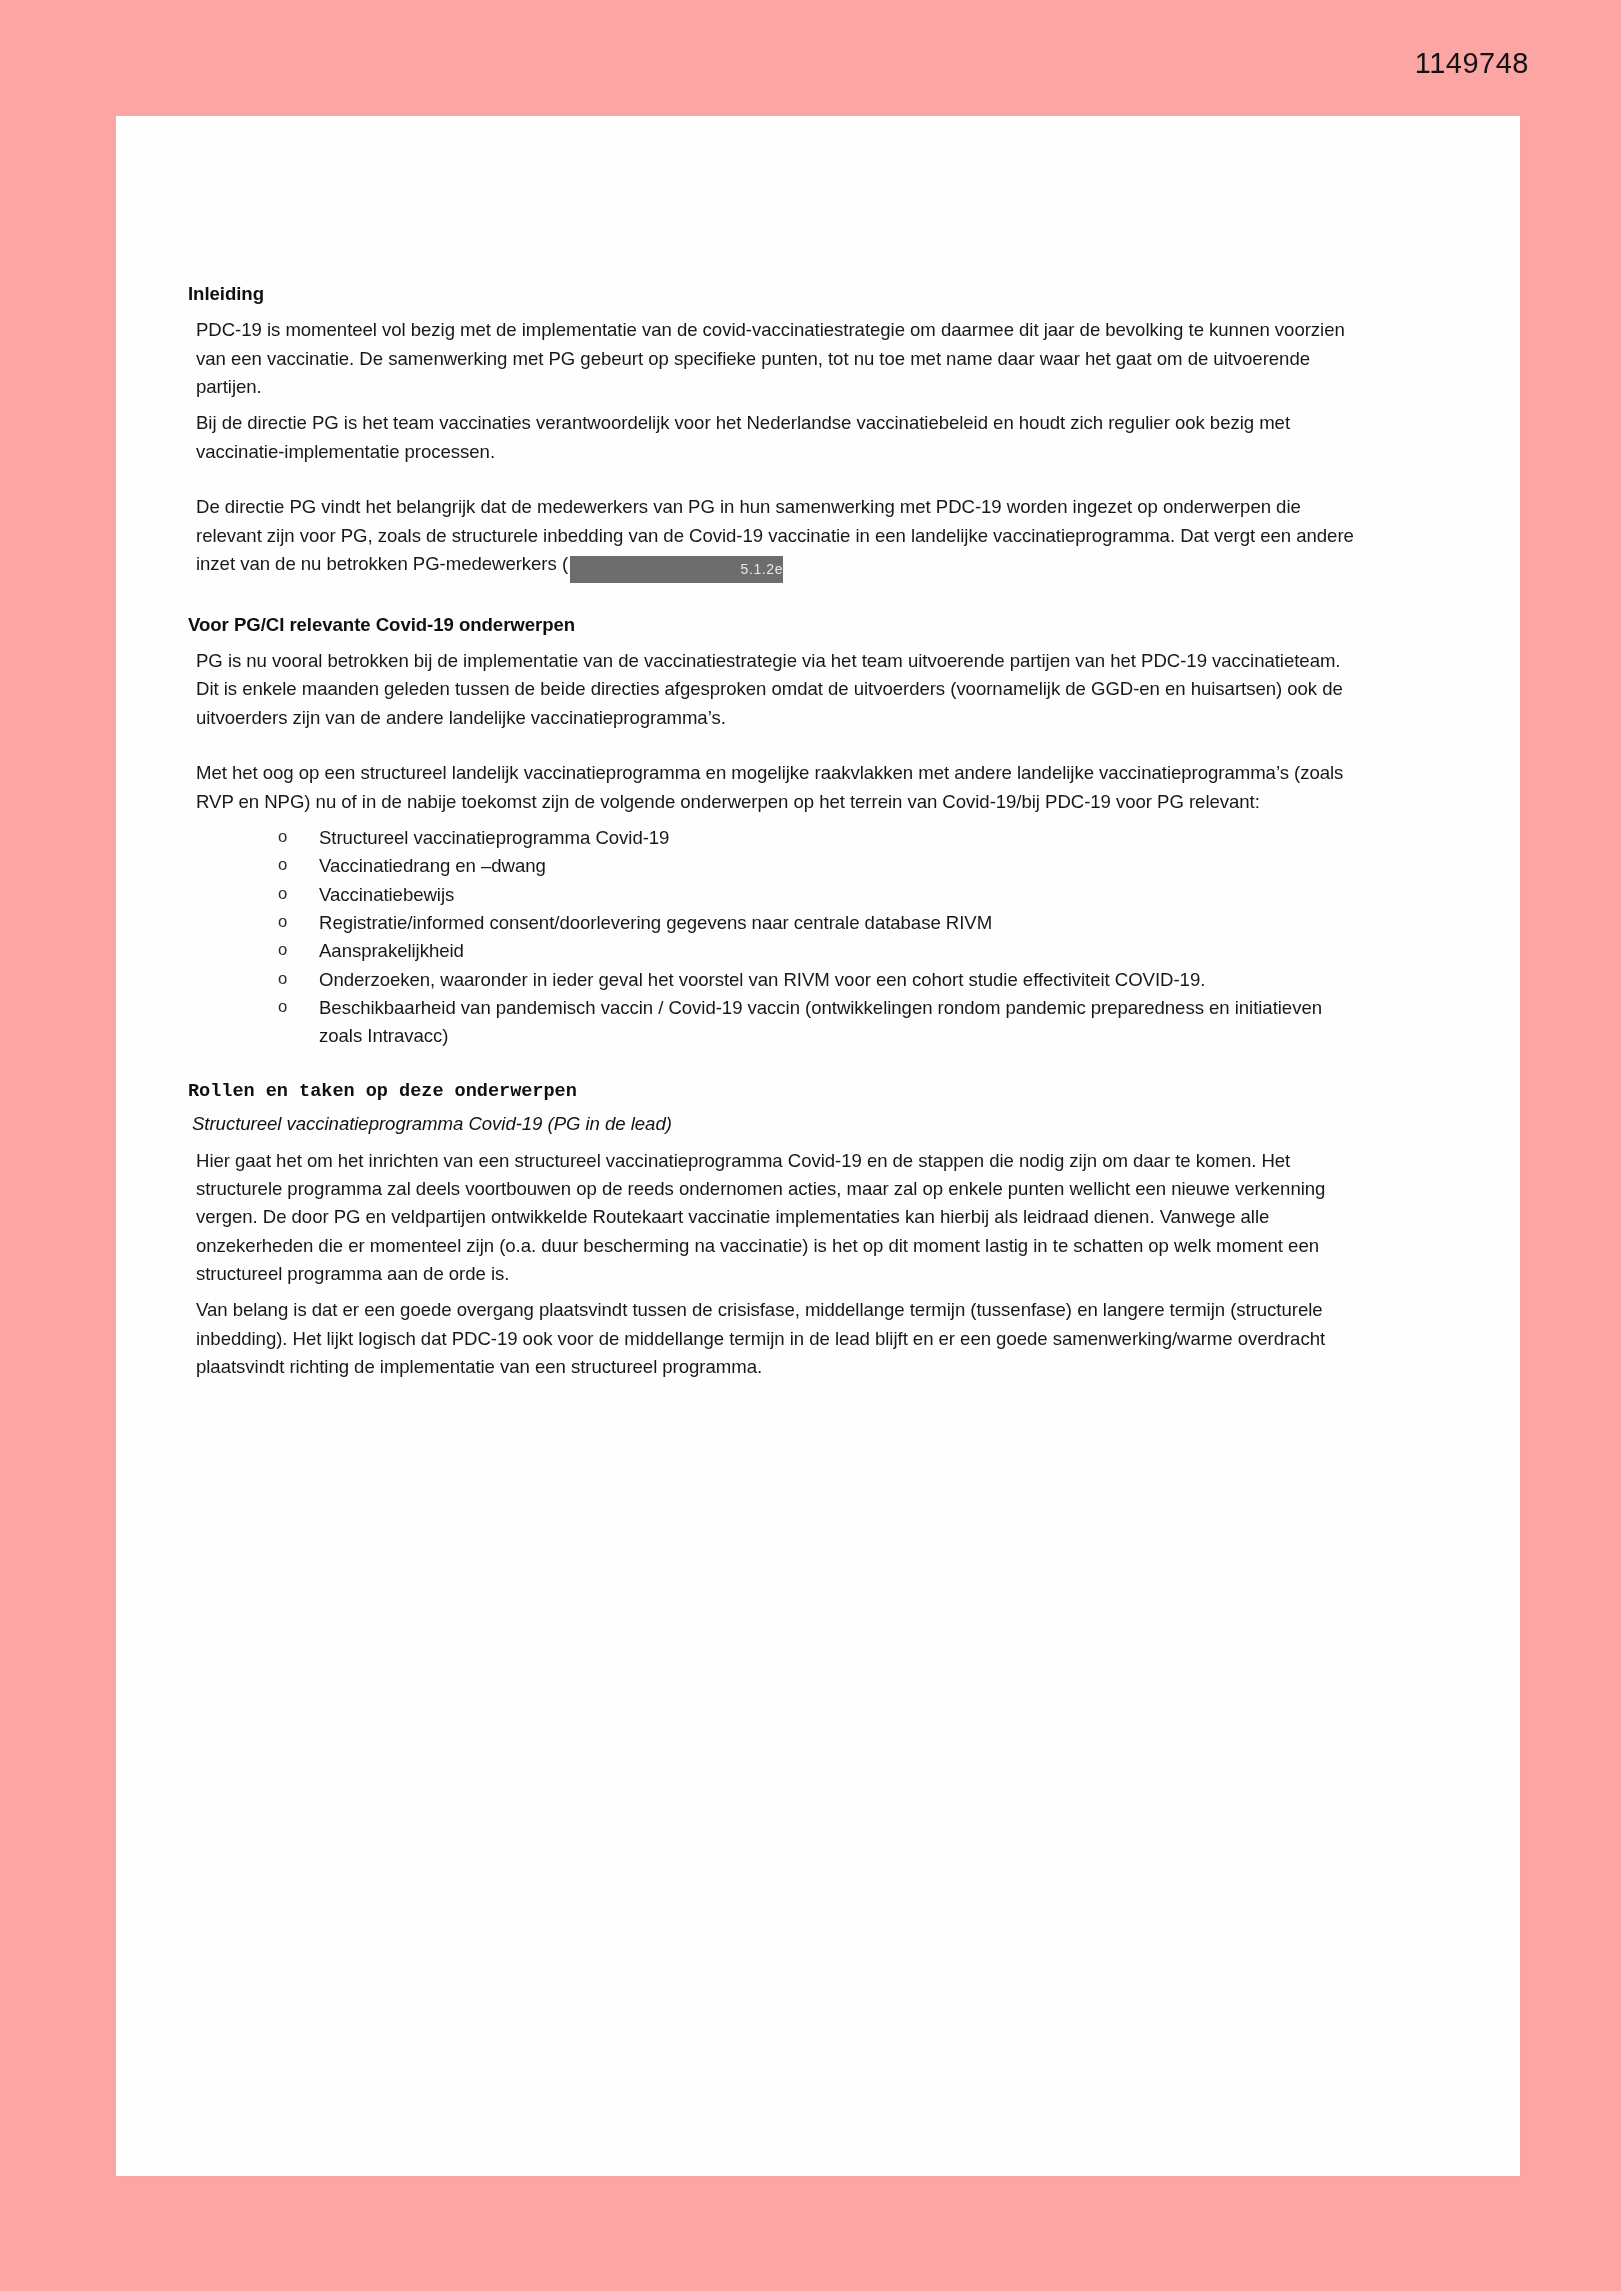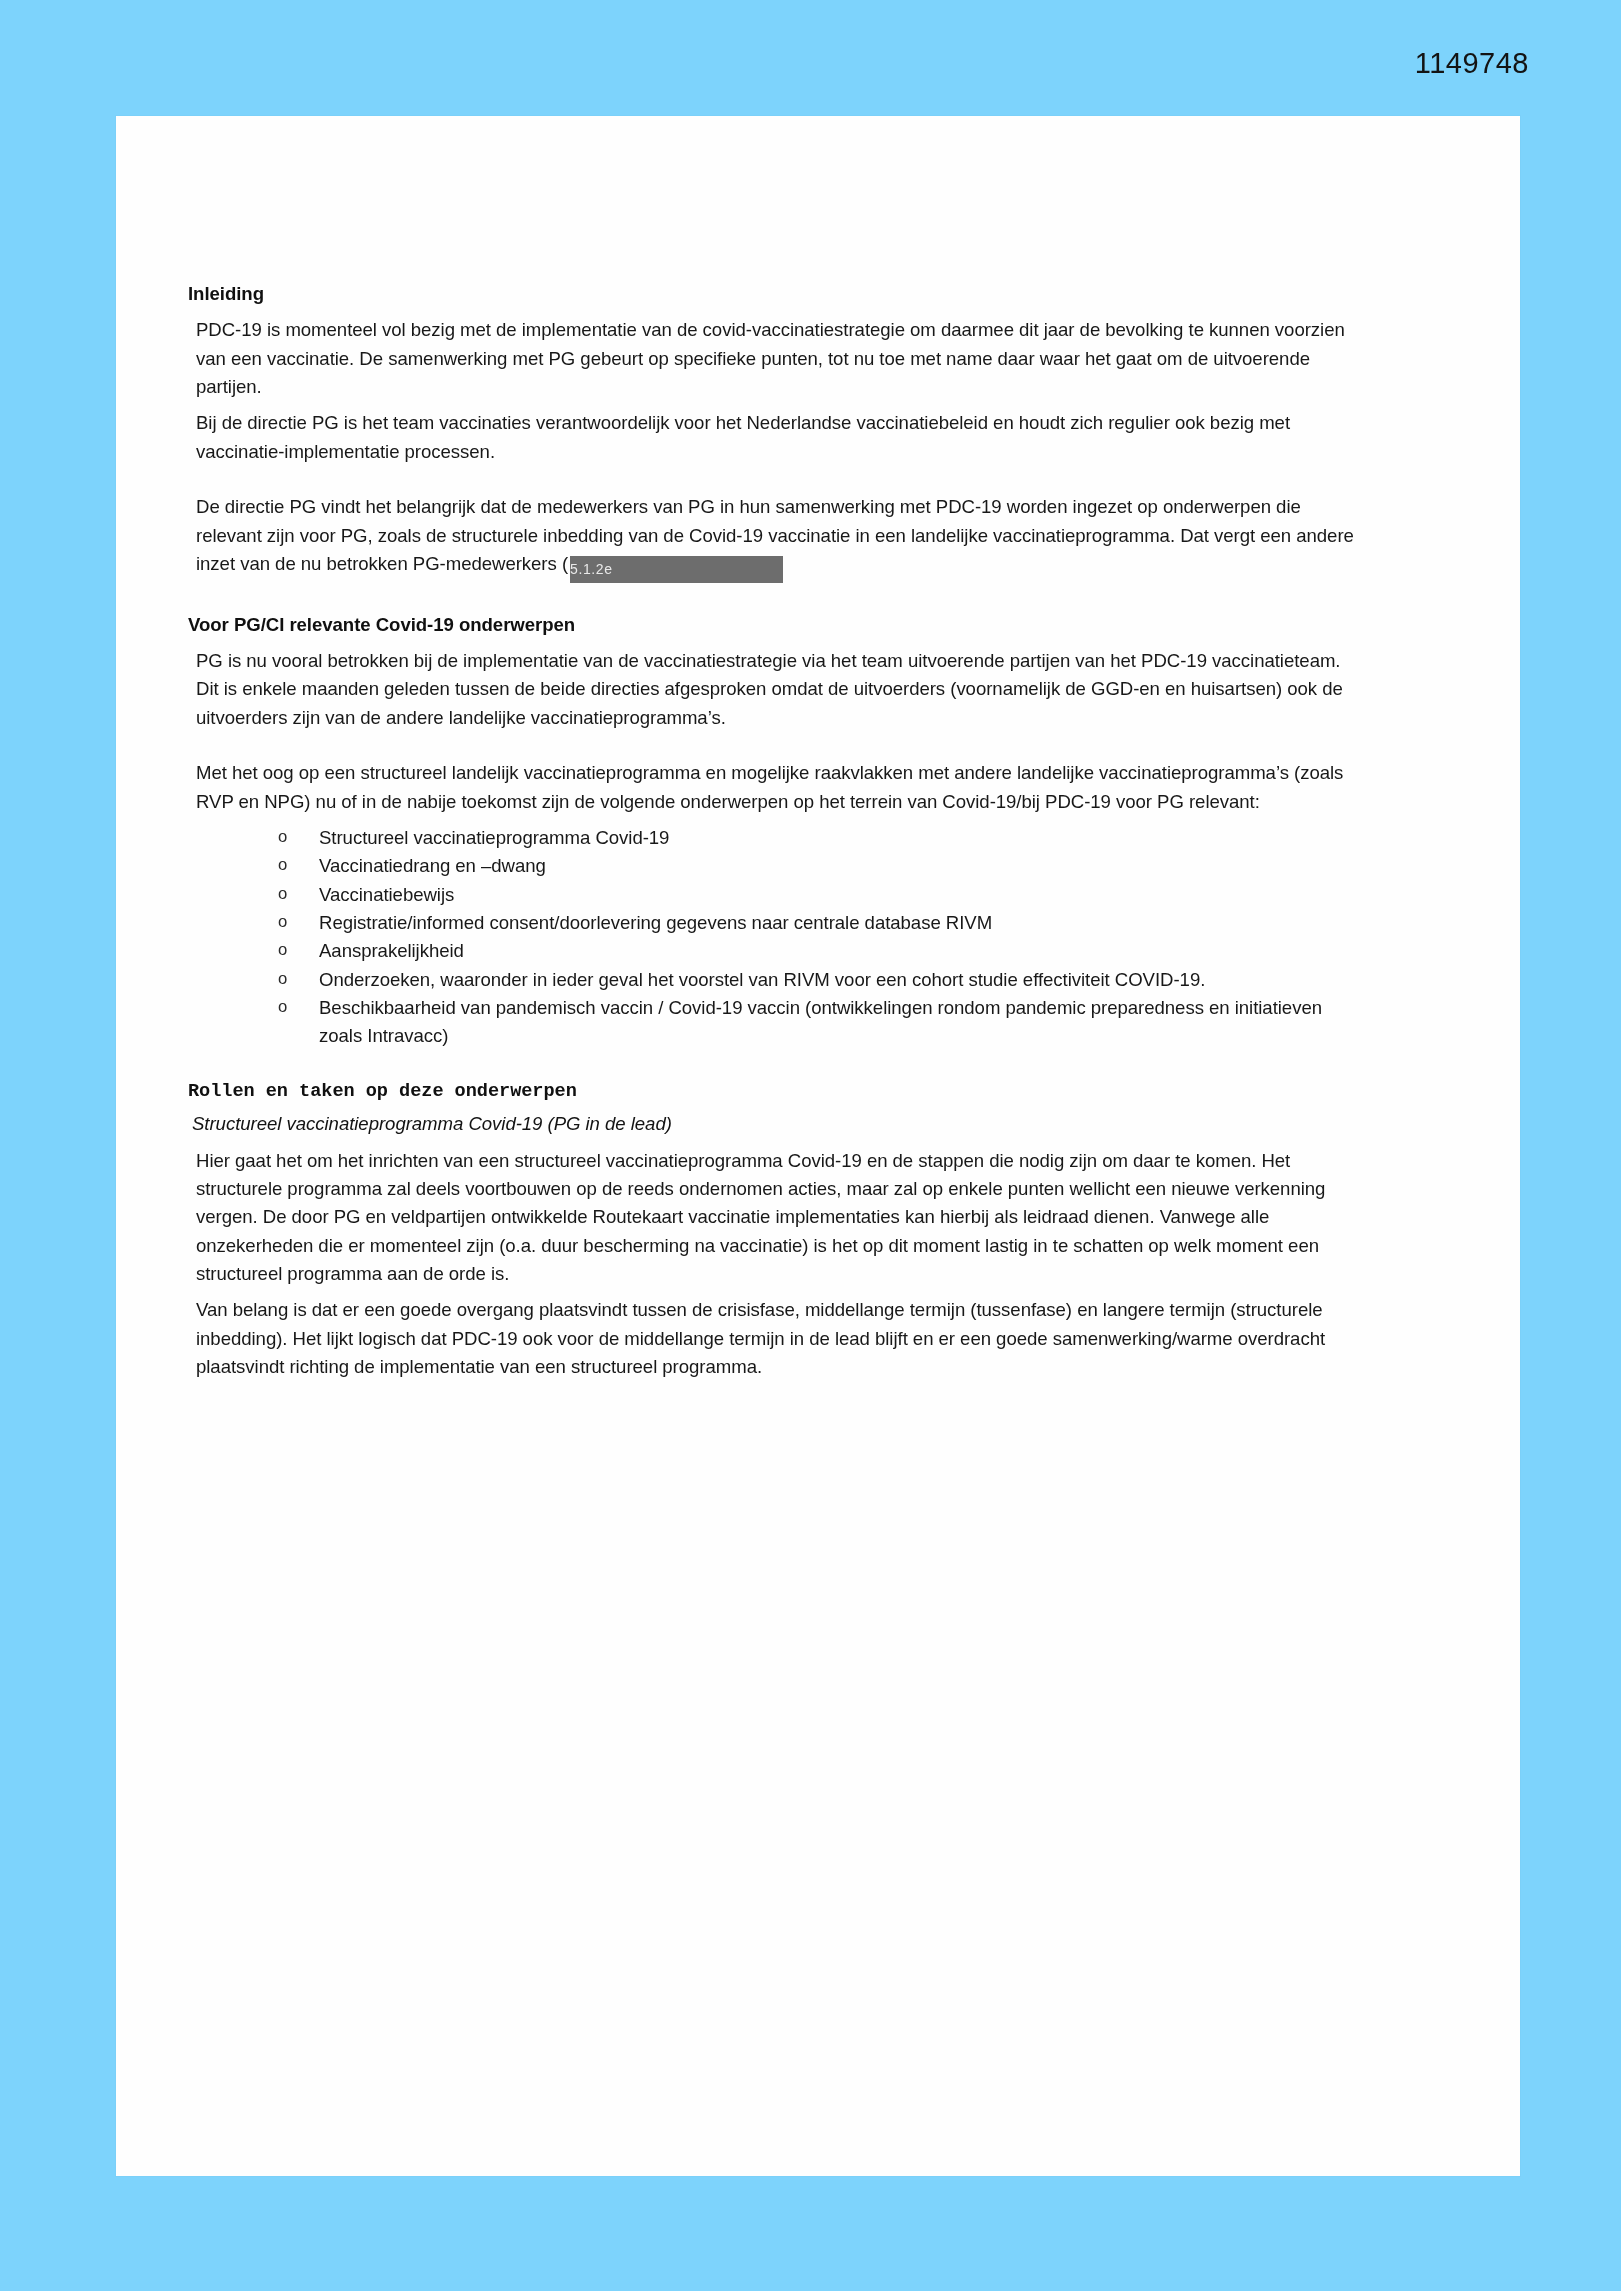--- a/index.html
+++ b/index.html
@@ -12,21 +12,21 @@
     height: 2292px;
     font-family: "Liberation Sans", sans-serif;
     -webkit-font-smoothing: antialiased;
   }
 
   
   .scan {
     position: relative;
     width: 1621px;
     height: 2292px;
-    background: #7dd3fc;
+    background: #fca5a5;
     overflow: hidden;
   }
   .page-sheet {
     position: absolute;
     left: 116px;
     top: 116px;
     width: 1404px;
     height: 2060px;
     background: #fefefe;
     box-shadow: 0 0 0 1px rgba(0,0,0,0.012);
@@ -89,21 +89,21 @@
     color: #181818;
   }
   p.gap-before { margin-top: 27.4px; }
 
   .redaction {
     display: inline-block;
     background: #6d6d6d;
     color: #e9e9e9;
     font-size: 14px;
     letter-spacing: 0.6px;
-    text-align: left;
+    text-align: right;
     width: 213px;
     height: 27.4px;
     line-height: 27.4px;
     vertical-align: -3.9px;
     margin-left: 2px;
   }
 
   
   ul.o-list {
     list-style: none;

